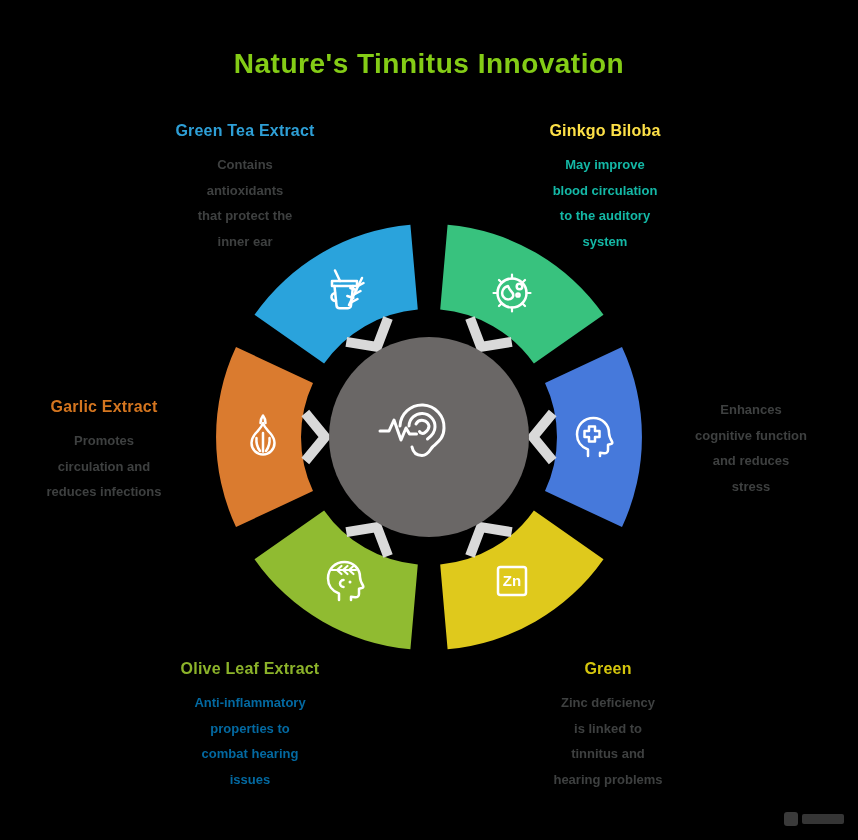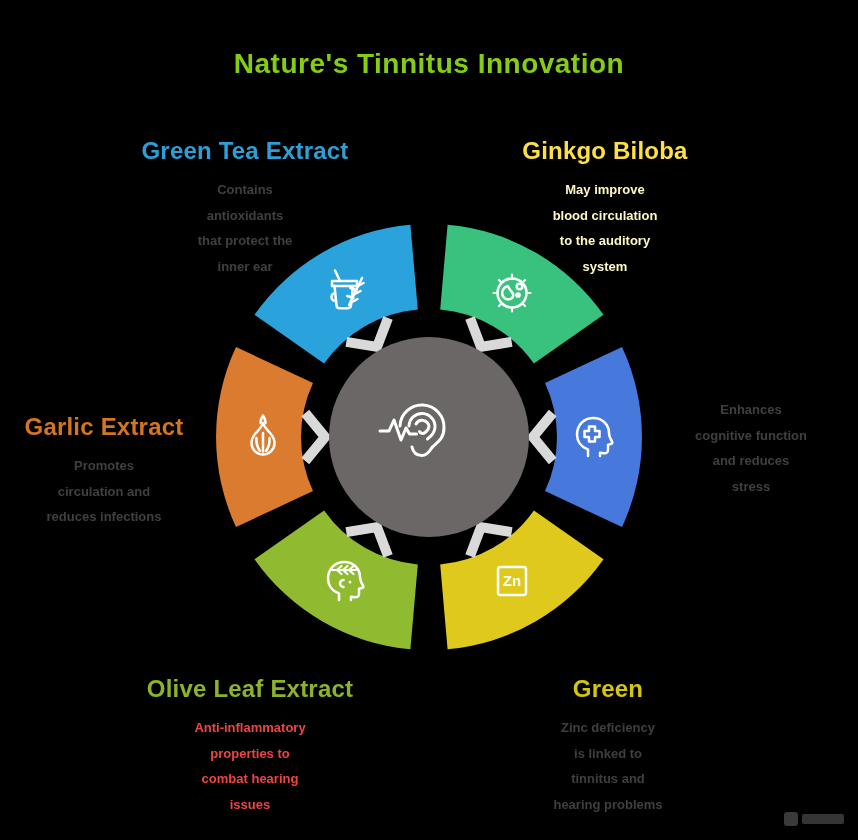--- a/index.html
+++ b/index.html
@@ -9,21 +9,21 @@
     font-family:"Liberation Sans","DejaVu Sans",sans-serif;
     position:relative;overflow:hidden;
   }
   .stage{position:absolute;inset:0;}
   .page-title{
     position:absolute;top:48px;left:0;right:0;
     text-align:center;font-size:28px;font-weight:700;
     letter-spacing:.5px;margin:0;
   }
   .block{position:absolute;text-align:center;}
-  .block h2{font-size:24px;font-weight:700;margin:16px 0 12px;letter-spacing:.2px;}
+  .block h2{font-size:16px;font-weight:700;margin:1px 0 12px;letter-spacing:.2px;}
   .block p{
     font-size:13px;line-height:25.5px;font-weight:600;
     margin:0;white-space:pre-line;
   }
   .wheel{position:absolute;left:214px;top:222px;width:430px;height:430px;}
   .wheel path.slice{stroke:none;}
   .icon-stroke{fill:none;stroke:#ffffff;stroke-width:2.5;stroke-linecap:round;stroke-linejoin:round;}
   .icon-fill{fill:#ffffff;stroke:none;}
   .chev{fill:none;stroke-width:10;stroke-linejoin:round;stroke-linecap:butt;}
   .zn-text{fill:#ffffff;font-family:"Liberation Sans",sans-serif;font-size:15px;font-weight:600;}
@@ -44,21 +44,21 @@
   <div class="block" style="left:132px;top:121px;width:226px;">
     <h2 style="color: rgb(46, 159, 214);">Green Tea Extract</h2>
     <p style="color: rgb(62, 64, 64);">Contains
 antioxidants
 that protect the
 inner ear</p>
   </div>
 
   <div class="block" style="left:494px;top:121px;width:222px;">
     <h2 style="color: #fde047;">Ginkgo Biloba</h2>
-    <p style="color: #fef9c3; text-align: center;">May improve
+    <p style="color: #14b8a6; text-align: center;">May improve
 blood circulation
 to the auditory
 system</p>
   </div>
 
   <div class="block" style="left:0px;top:397px;width:208px;">
     <h2 style="color: rgb(212, 117, 31);">Garlic Extract</h2>
     <p style="color: rgb(62, 64, 64);">Promotes
 circulation and
 reduces infections</p>
@@ -66,21 +66,21 @@
 
   <div class="block" style="left:645px;top:397px;width:212px;">
     <p style="color: rgb(62, 64, 64); text-align: center;">Enhances
 cognitive function
 and reduces
 stress</p>
   </div>
 
   <div class="block" style="left:138px;top:659px;width:224px;text-align:center;">
     <h2 style="color: rgb(140, 179, 42);">Olive Leaf Extract</h2>
-    <p style="color: #ef4444;">Anti-inflammatory
+    <p style="color: #0369a1;">Anti-inflammatory
 properties to
 combat hearing
 issues</p>
   </div>
 
   <div class="block" style="left:500px;top:659px;width:216px;">
     <h2 style="color: rgb(213, 198, 13);">Green</h2>
     <p style="color: rgb(62, 64, 64);">Zinc deficiency
 is linked to
 tinnitus and

